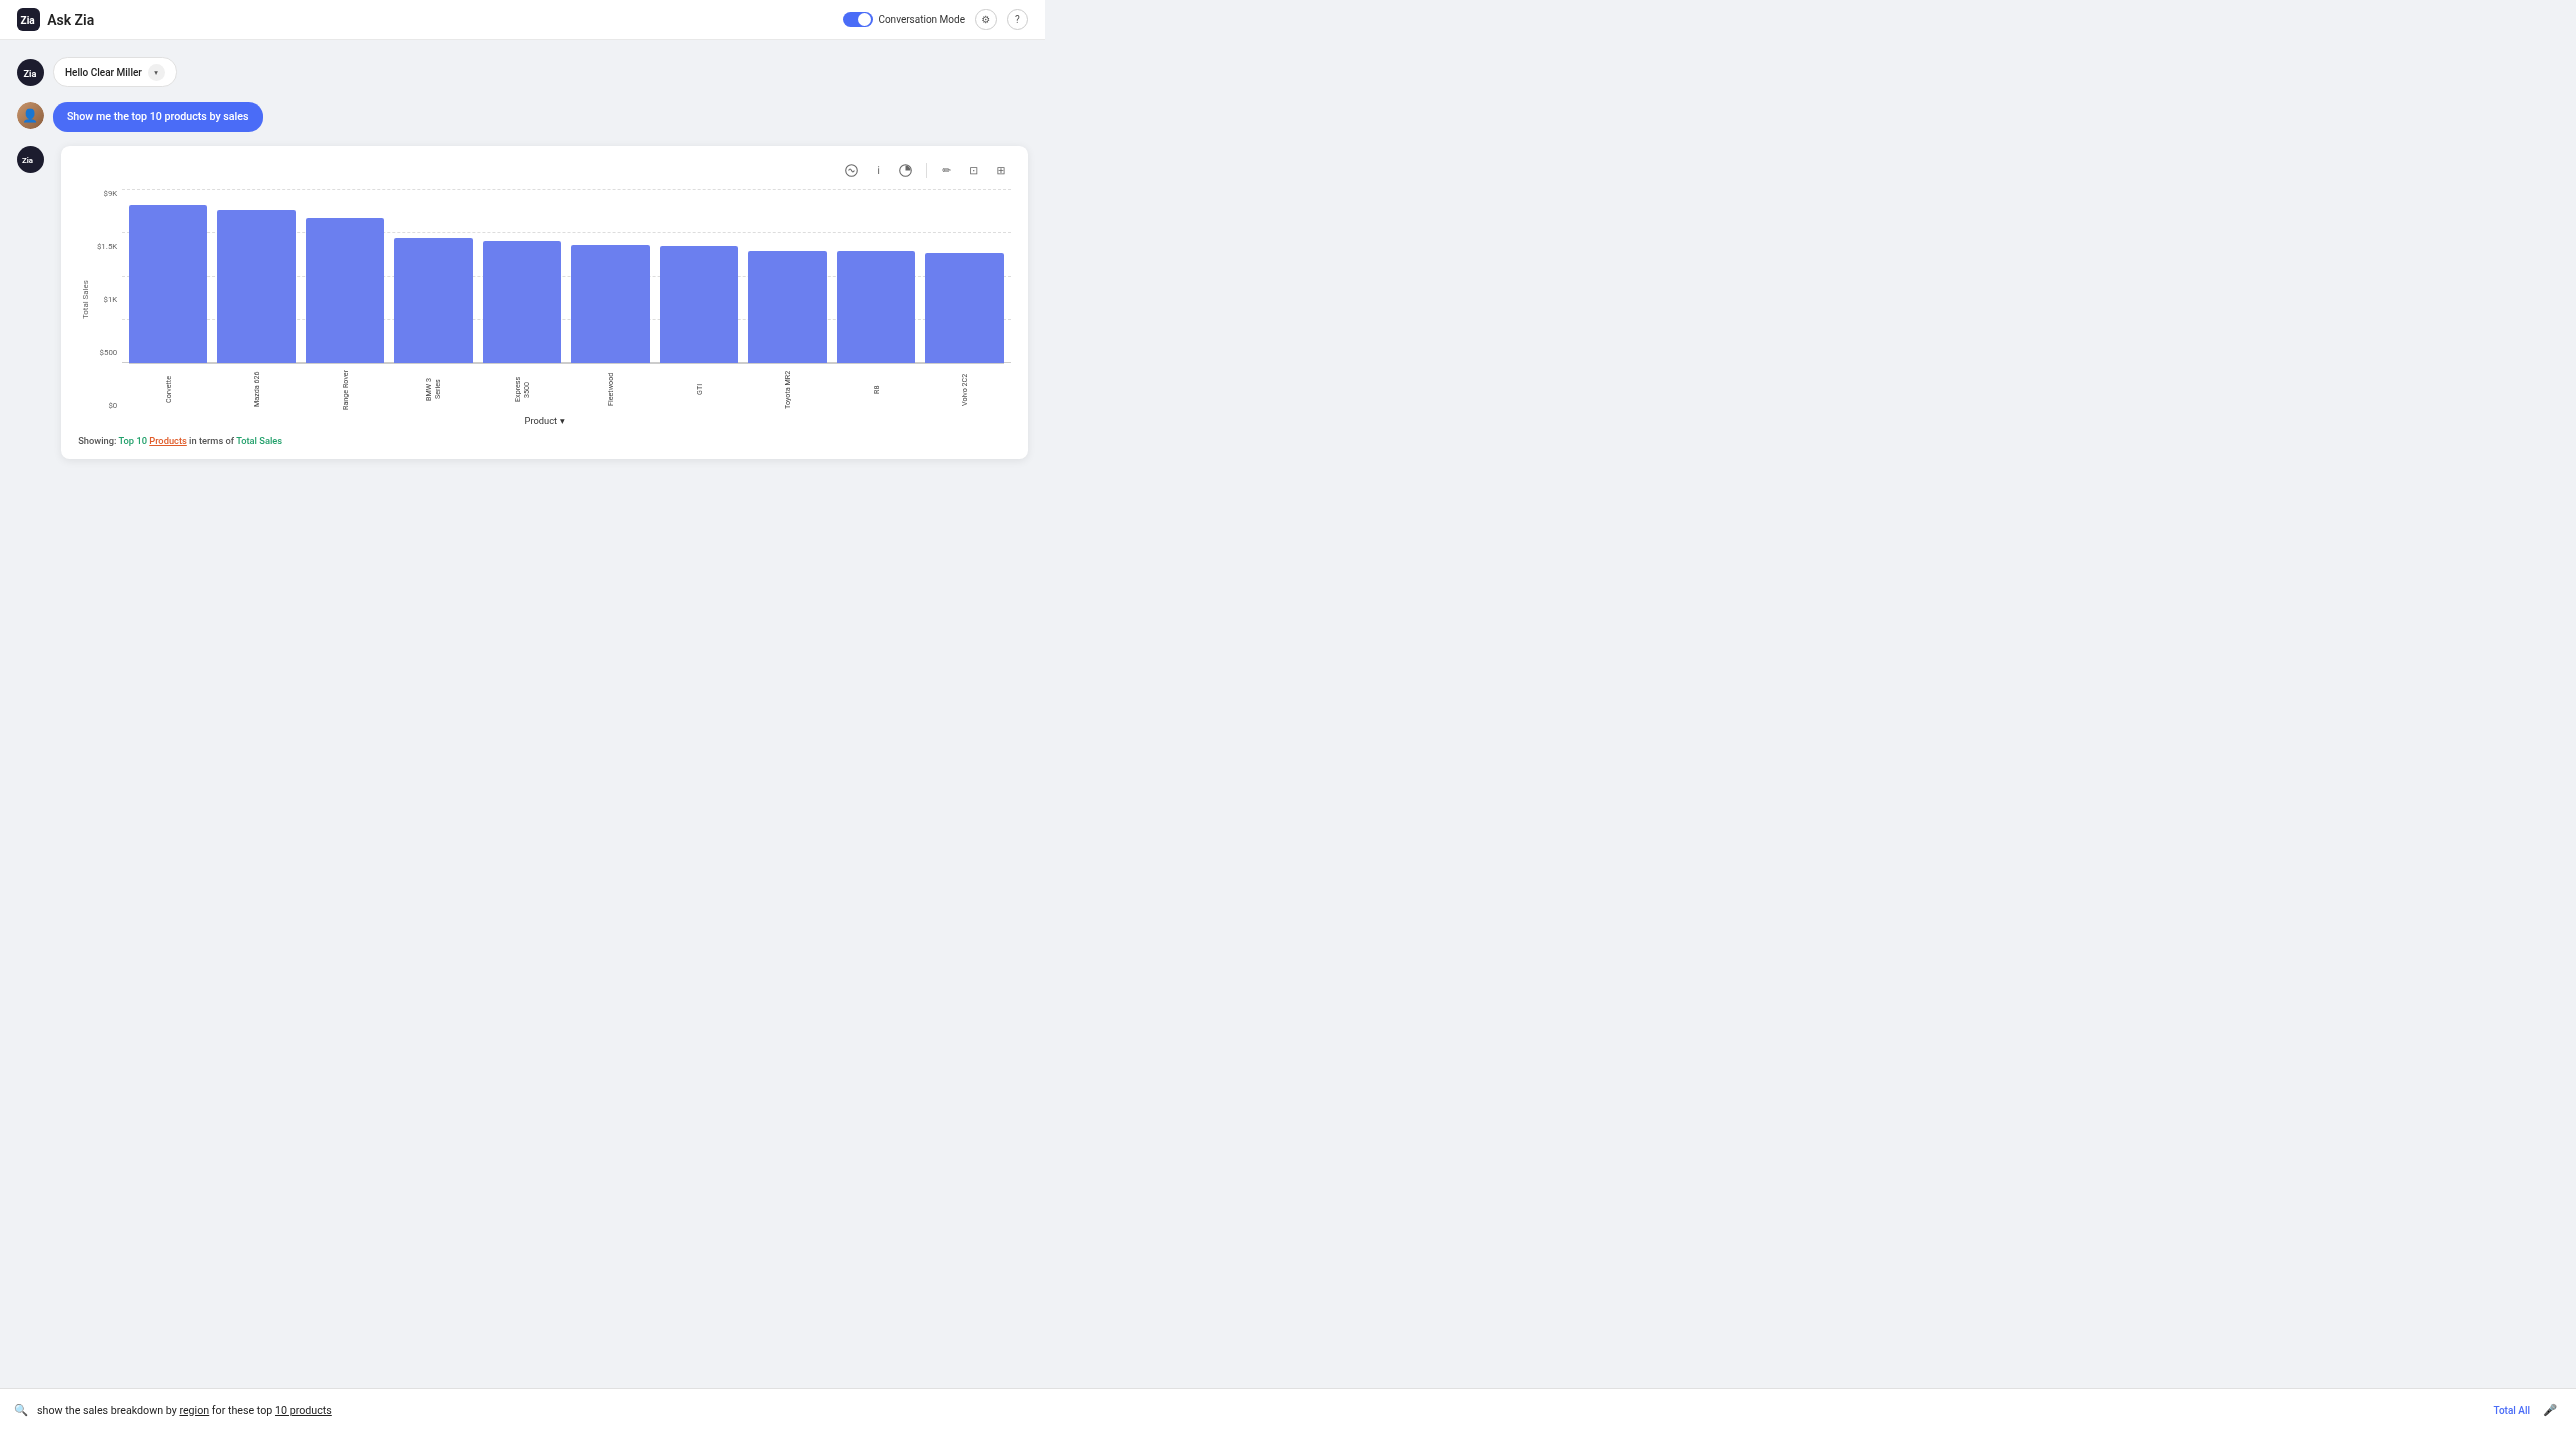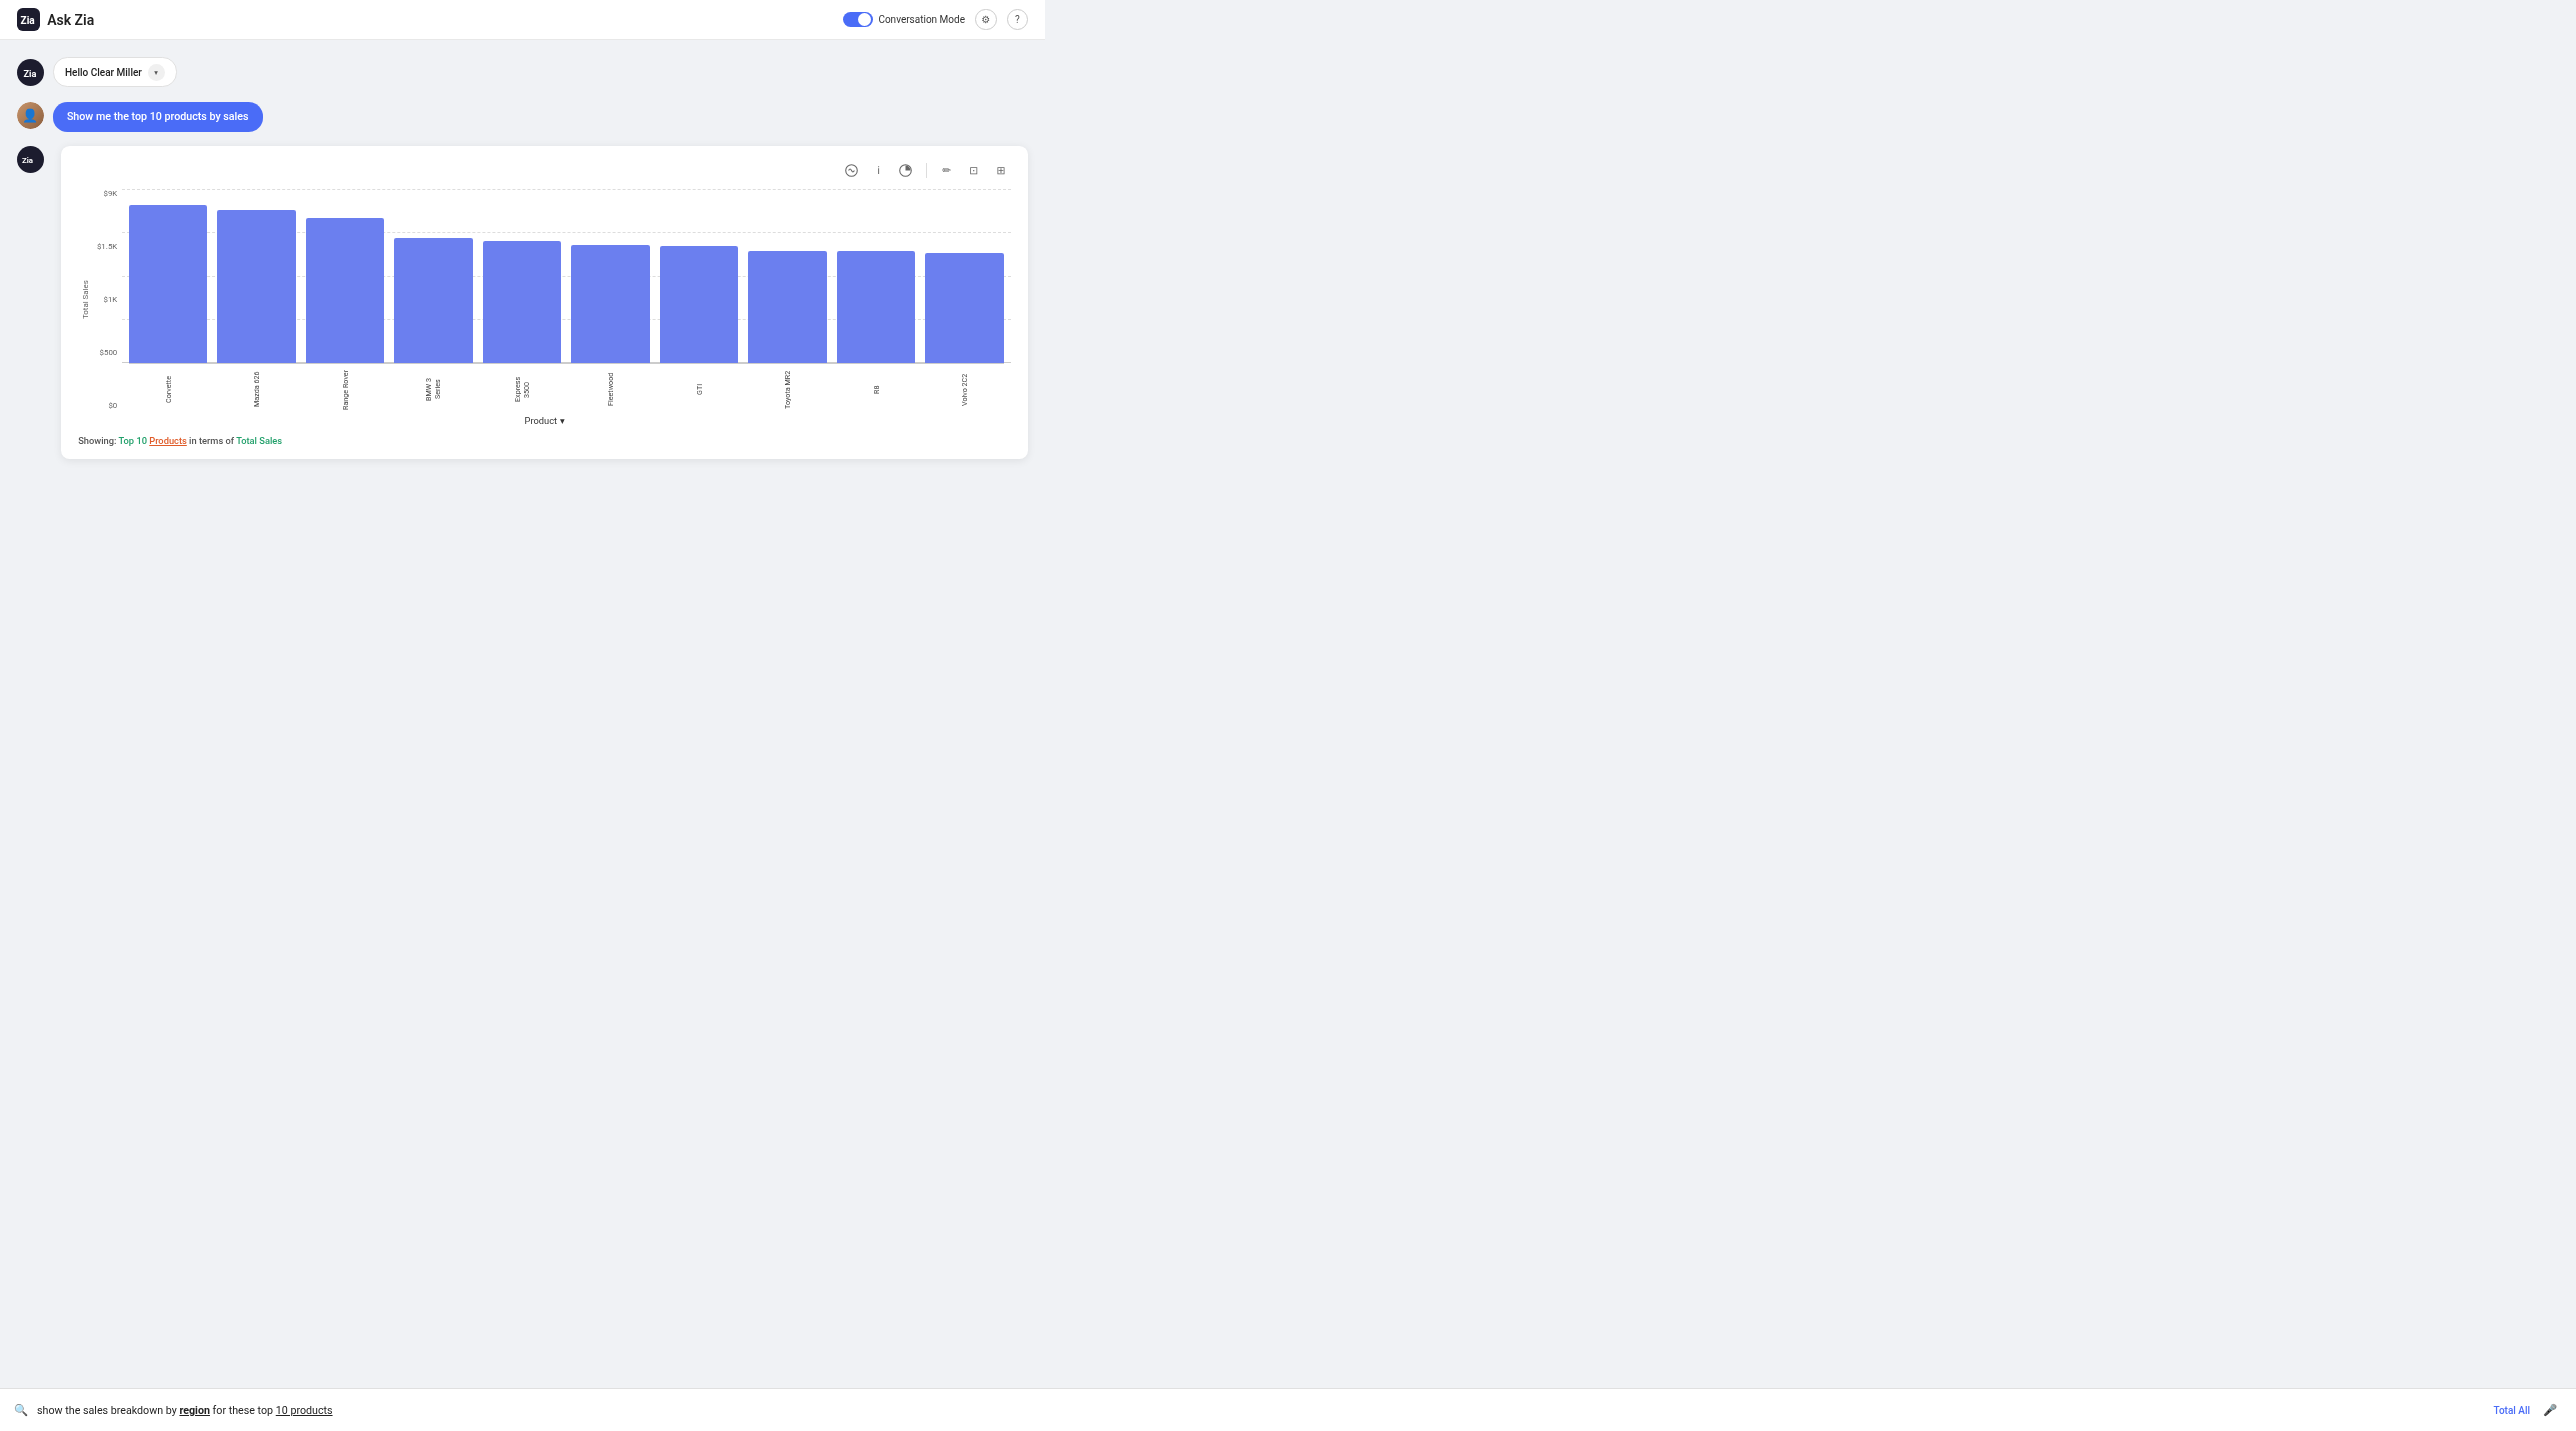--- a/index.html
+++ b/index.html
@@ -501,18 +501,18 @@
         <span class="total-sales">Total Sales</span>
       </div>
     </div>
   </div>
 
 </div>
 
 <div class="search-bar">
   <span class="search-icon">🔍</span>
   <div class="search-input">
-    show the <span style="">sales</span> breakdown by <span style="text-decoration:underline;font-weight:bold;">region</span> for these top <span style="text-decoration:underline;">10 products</span>
+    show the <span style="">sales</span> breakdown by <span style="text-decoration:underline;">region</span> for these top <span style="text-decoration:underline;">10 products</span>
   </div>
   <span class="clear-all-btn">Total All</span>
   <div class="mic-btn">🎤</div>
 </div>
 
 
 </body></html>

